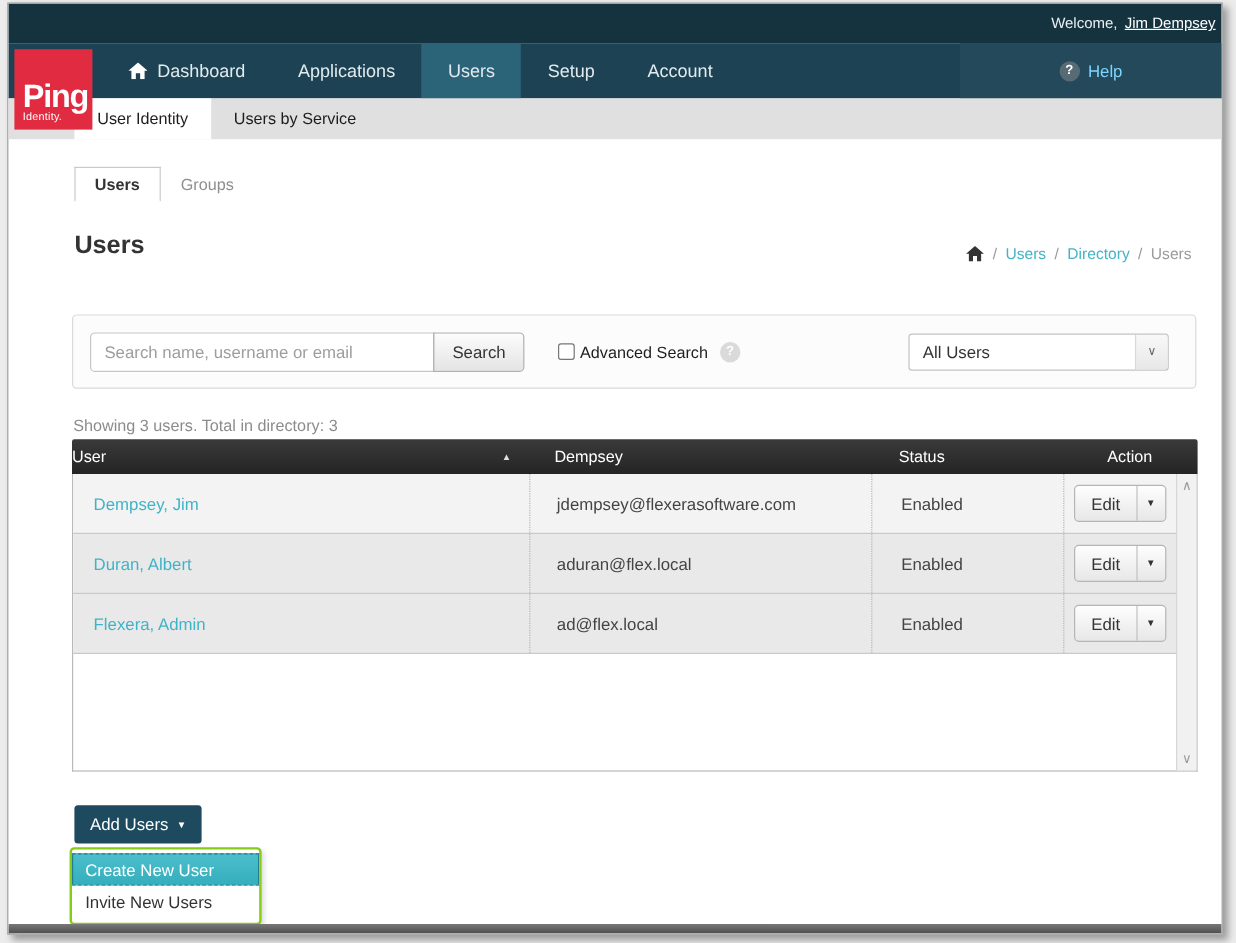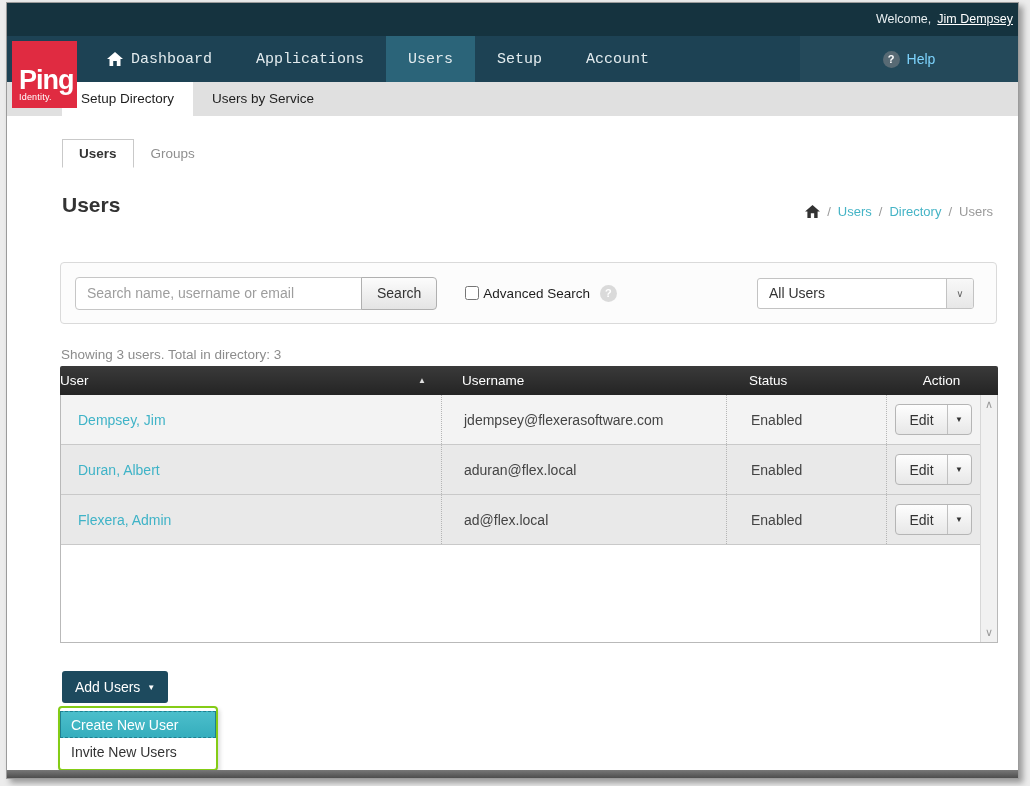--- a/index.html
+++ b/index.html
@@ -25,21 +25,21 @@
   .logo {
     position:absolute; left:5px; top:5px; width:65px; height:67px; z-index:9;
     background:#e02b41; color:#fff; padding:6px 7px;
     display:flex; flex-direction:column; justify-content:flex-end;
   }
   .logo .brand-main { font-size:27px; font-weight:bold; letter-spacing:-1px; line-height:24px; }
   .logo .brand-sub  { font-size:9px; line-height:10px; letter-spacing:0.2px; }
   .nav-items { position:absolute; left:78px; top:0; height:46px; display:flex; }
   .nav-item {
     display:flex; align-items:center; gap:8px; padding:0 22px;
-    color:#e2ebee; font-size:15px; cursor:pointer; white-space:nowrap;font-family:Liberation Mono, monospace;
+    color:#e2ebee; font-size:15px; cursor:pointer; white-space:nowrap;
   }
   .nav-item.active { background:#2b6479; }
   .help-circle {
     width:17px; height:17px; border-radius:50%; background:#586a74; color:#fff;
     font-size:11px; font-weight:bold; display:flex; align-items:center; justify-content:center;
   }
   .help-label { color:#7dd3fc; font-size:14px; cursor:pointer; }
   
   .band { position:relative; height:34px; background:#e0e0e0; display:flex; padding-left:55px; }
   .subtab { height:34px; line-height:34px; padding:0 19px; font-size:13.5px; color:#1d1d1d; cursor:pointer; white-space:nowrap; }
@@ -182,21 +182,21 @@
         <span>Account</span>
       </div>
     </div>
     <div class="logo">
       <div class="brand-main">Ping</div>
       <div class="brand-sub">Identity.</div>
     </div>
   </div>
 
   <div class="band">
-    <div class="subtab active">Setup Directory</div>
+    <div class="subtab active">User Identity</div>
     <div class="subtab">Users by Service</div>
   </div>
 
   <div class="tabs">
     <div class="tab active">Users</div>
     <div class="tab inactive">Groups</div>
   </div>
 
   <div class="page-title">Users</div>
   <div class="breadcrumb">
@@ -226,21 +226,21 @@
   </div>
 
   <div class="summary">Showing 3 users. Total in directory: 3</div>
 
   <div class="table">
     <div class="thead">
       <div class="th-user">
         <span>User</span>
         <span class="sort-icon">▲</span>
       </div>
-      <div class="th-username">Username</div>
+      <div class="th-username">Dempsey</div>
       <div class="th-status">Status</div>
       <div class="th-action">Action</div>
     </div>
     <div class="tbody">
 
       <div class="row shade-a">
         <div class="cell c-user">
             <span>Dempsey, Jim</span>
           </div>
         <div class="cell c-username">jdempsey@flexerasoftware.com</div>

